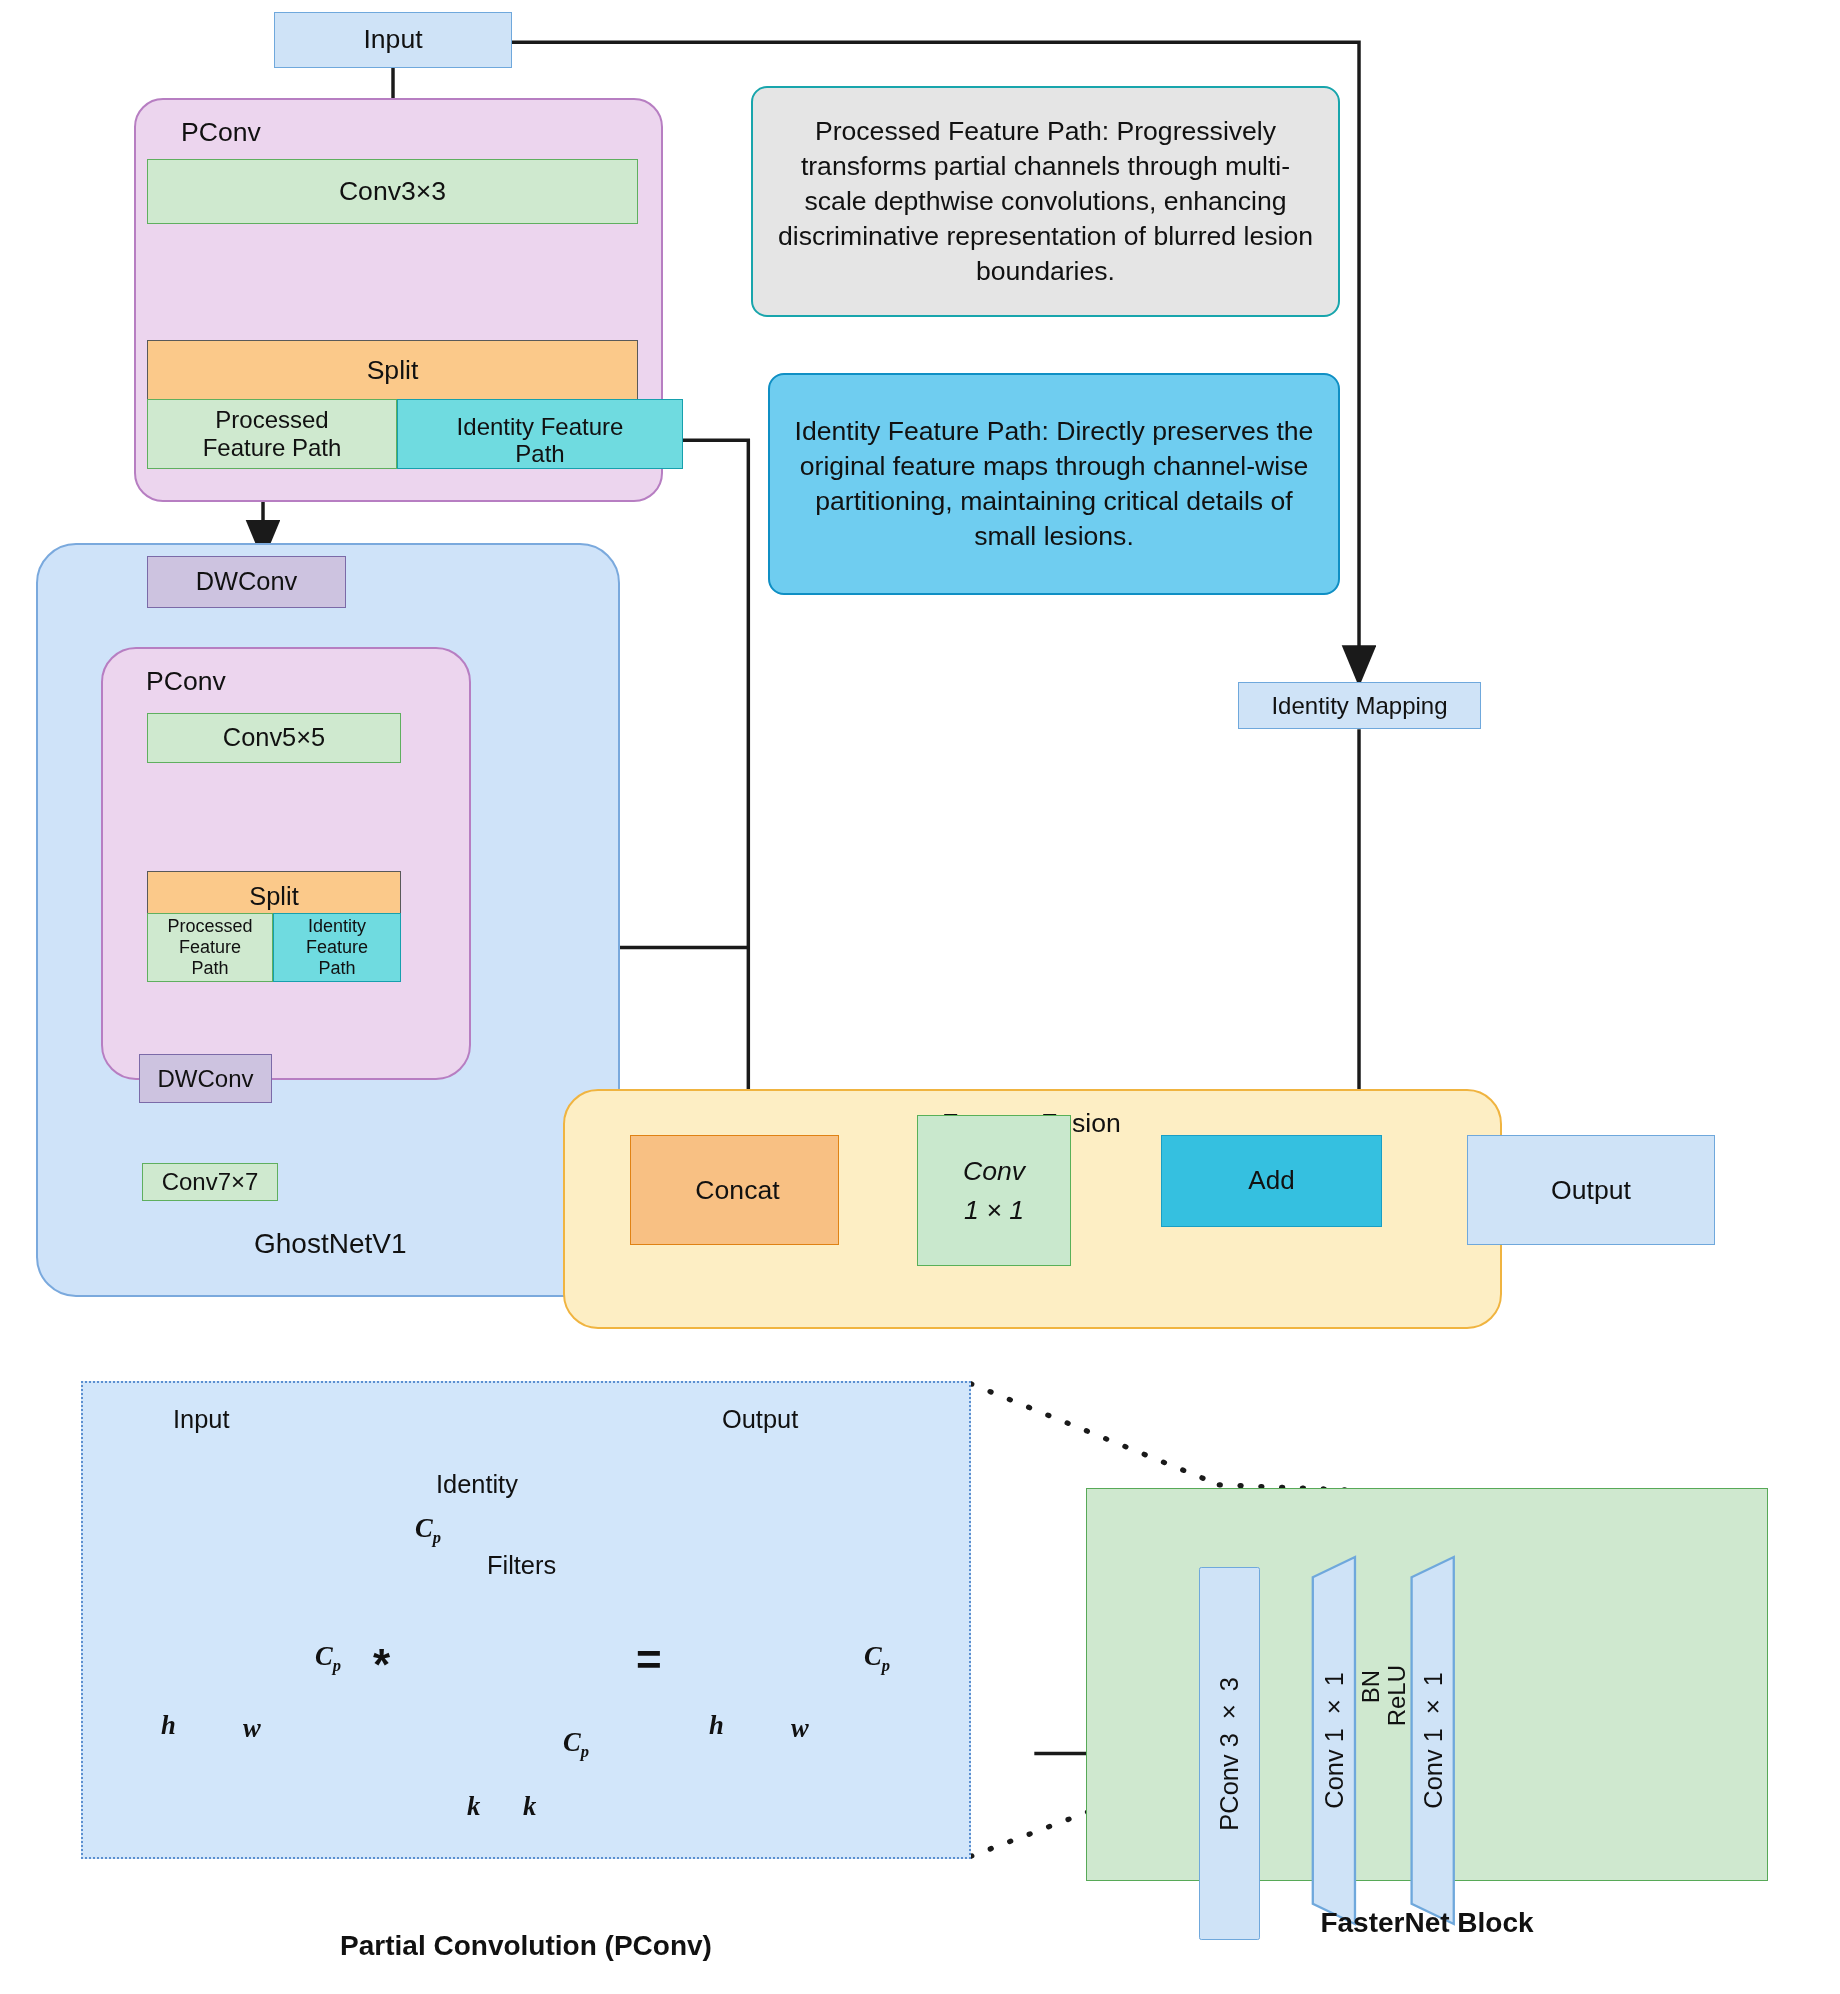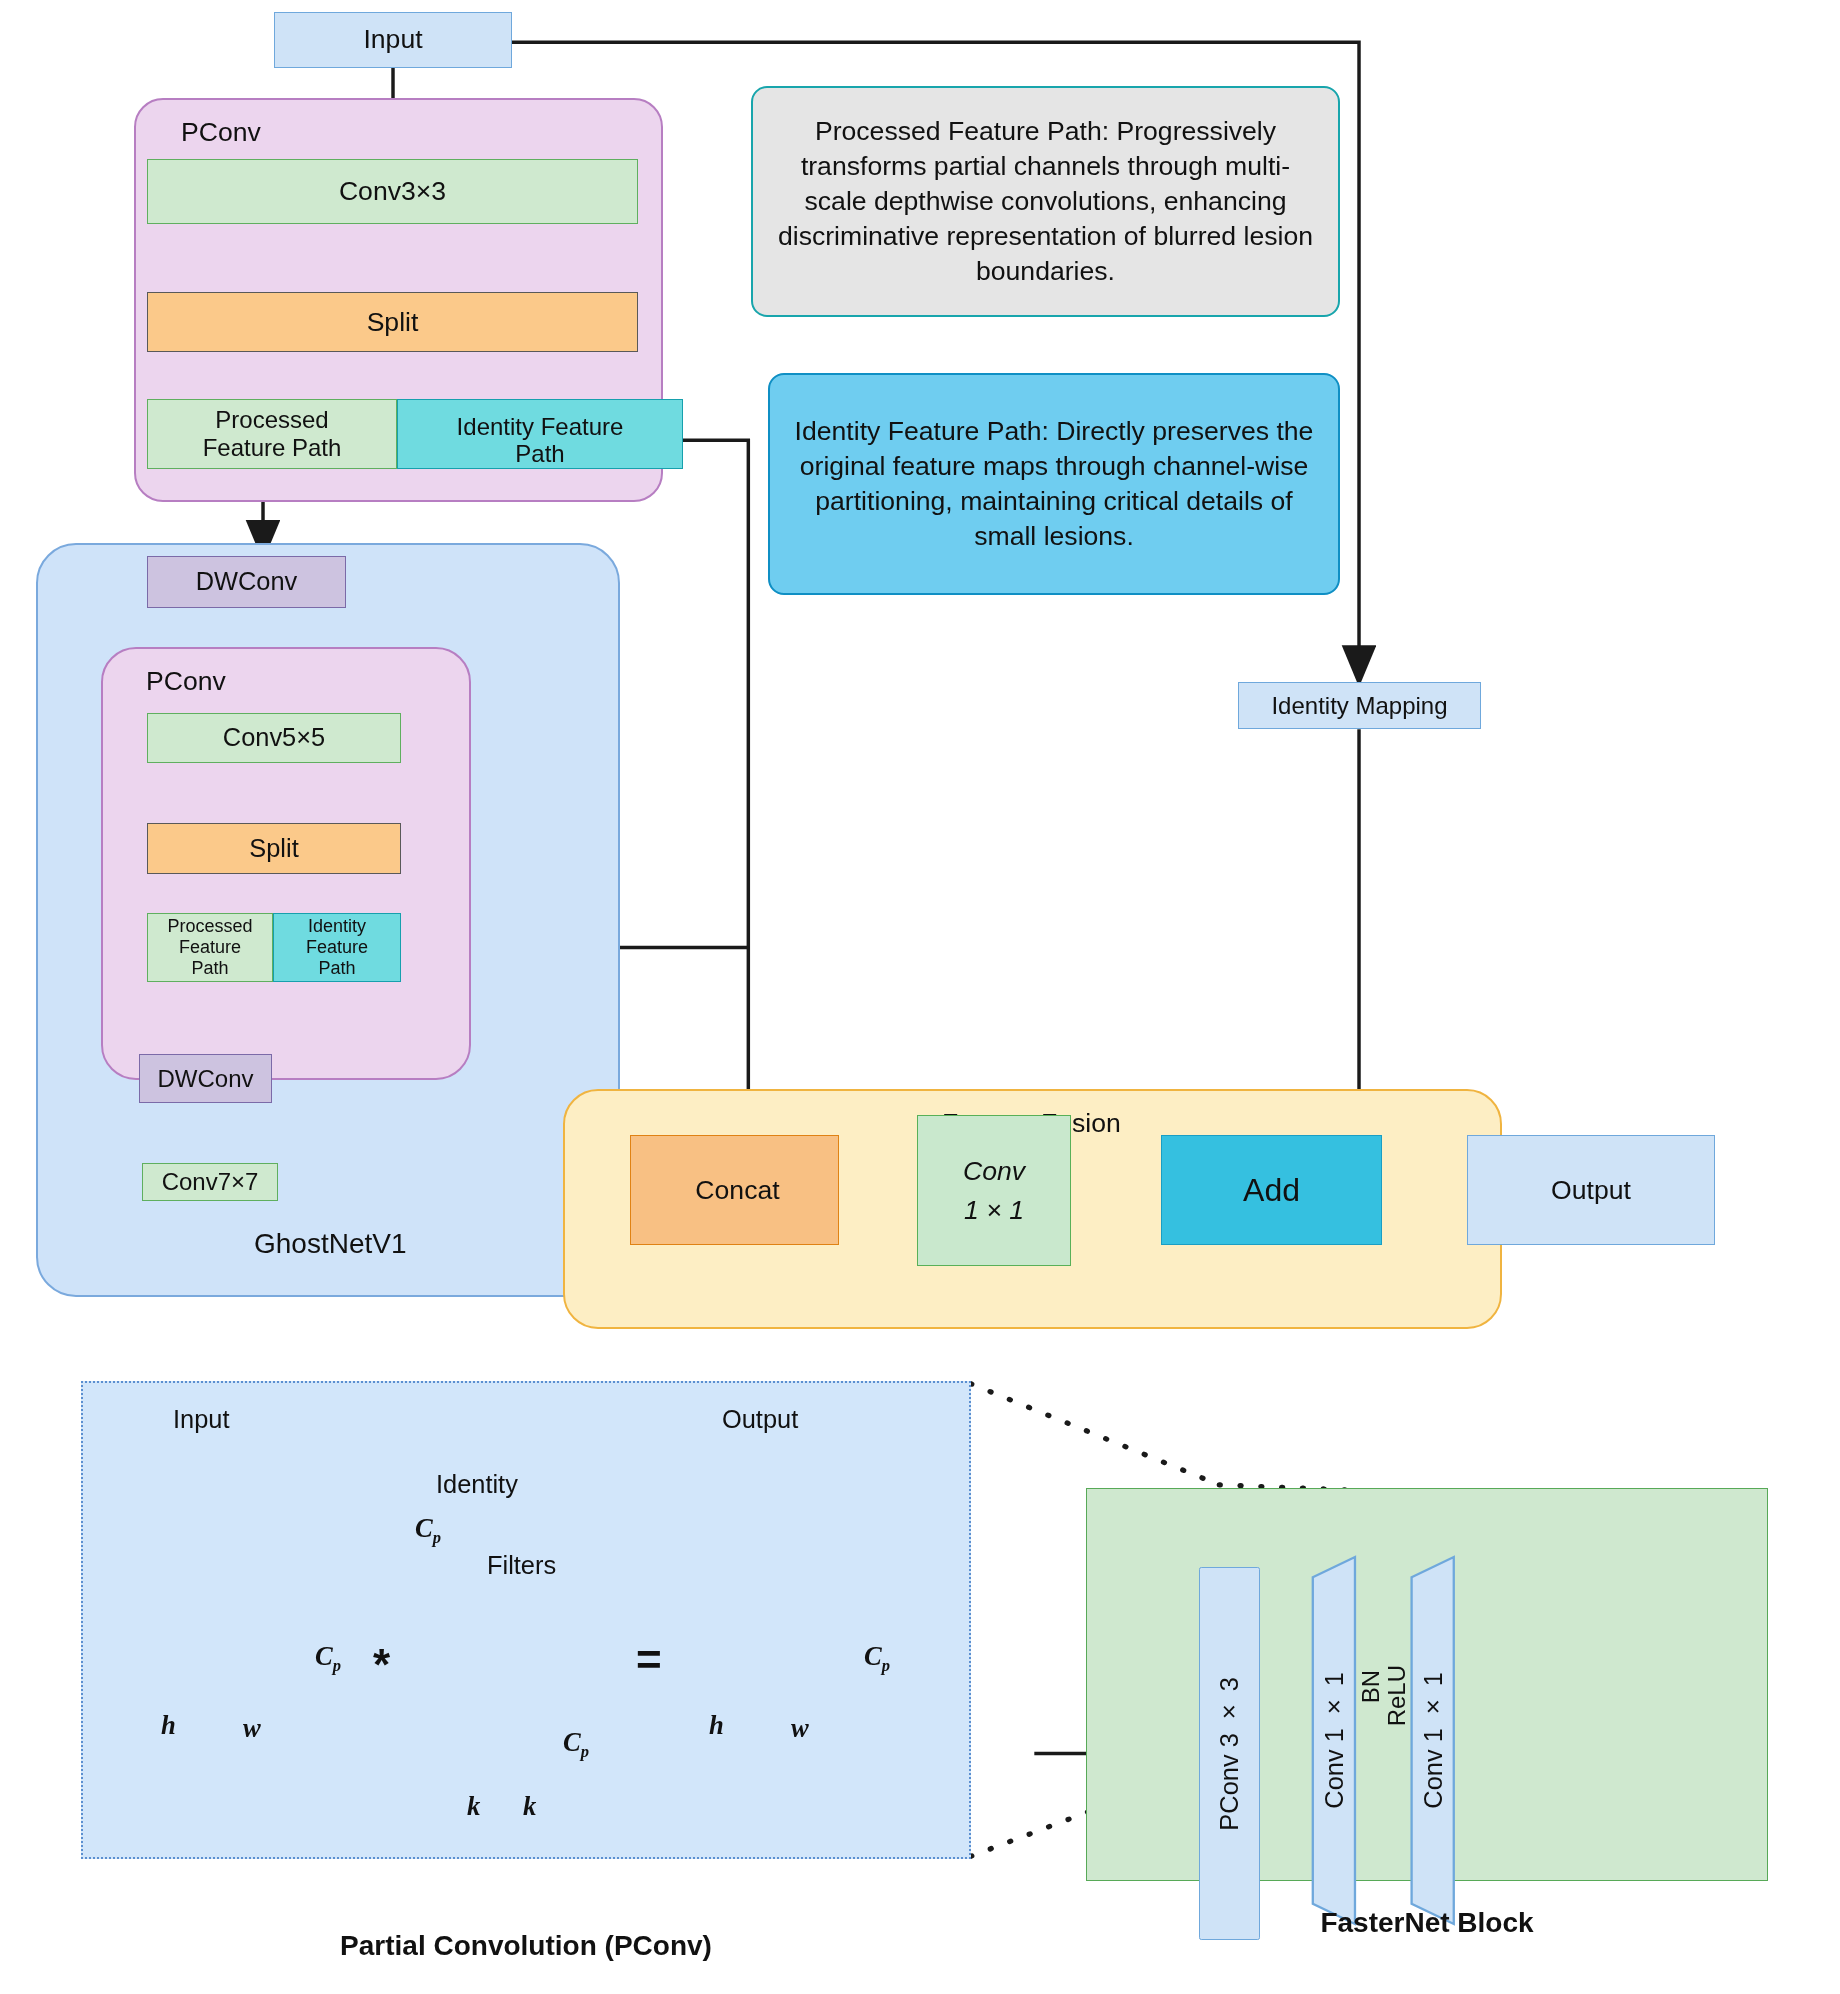--- a/index.html
+++ b/index.html
@@ -8,21 +8,21 @@
 
   .node{position:absolute;box-sizing:border-box;display:flex;align-items:center;
         justify-content:center;text-align:center;line-height:1.15;color:#111;}
   .grp{position:absolute;box-sizing:border-box;}
   .lbl{position:absolute;color:#111;}
 
   
   .c-blue      {background:#cfe3f7;border:1.7px solid #6fa8dc;}
   .c-green     {background:#cfe9cf;border:1.7px solid #5faf5f;}
   .c-green2    {background:#c9e8cd;border:1.7px solid #58b058;}
-  .c-orange    {background:#fbc98a;border:1.7px solid #595959;}
+  .c-orange    {background:#fbc98a;border:1.7px solid #595959;margin-top:48px;}
   .c-orange2   {background:#f8c083;border:1.7px solid #e08214;padding-left:6px;}
   .c-teal      {background:#6fdbe0;border:1.7px solid #16a0ad;}
   .c-purple    {background:#cdc3e0;border:1.7px solid #7b6aa8;}
   .c-cyanbox   {background:#35c0e0;border:1.7px solid #1a9ec4;}
   .c-note-teal {background:#e5e5e5;border:2.3px solid #18a5ac;border-radius:16px;}
   .c-note-blue {background:#6fcdf0;border:2.3px solid #0f8fc4;border-radius:16px;}
   .g-pink      {background:#ecd5ee;border:2.3px solid #b77ec2;border-radius:29px;}
   .g-lblue     {background:#cfe3f9;border:2.3px solid #7aa9dd;border-radius:40px;}
   .g-yellow    {background:#fdeec4;border:2.3px solid #f0b440;border-radius:35px;}
   .g-pconvill  {background:#d2e6fa;border:2.3px dotted #5b8fd0;}
@@ -235,21 +235,21 @@
 
   <div class="node c-orange2" style="left:630px;top:1135px;width:209px;height:110px;font-size:26.6px;">
     <span>Concat</span>
   </div>
 
   <div class="node c-green2" style="left:917px;top:1115px;width:154px;height:151px;font-size:26.6px;flex-direction:column;gap:8px;font-style:italic;">
     <span>Conv</span>
     <span>1 × 1</span>
   </div>
 
-  <div class="node c-cyanbox" style="left:1161px;top:1135px;width:221px;height:110px;font-size:32px;">
+  <div class="node c-cyanbox" style="left:1161px;top:1135px;width:221px;height:92px;font-size:26px;">
     <span>Add</span>
   </div>
 
   <div class="node c-blue" style="left:1467px;top:1135px;width:248px;height:110px;font-size:26.6px;">
     <span>Output</span>
   </div>
 
   <div class="grp g-pconvill" style="left:81px;top:1381px;width:890px;height:478px;"></div>
 
   <div class="lbl" style="left:173px;top:1405px;font-size:25.4px;">Input</div>

